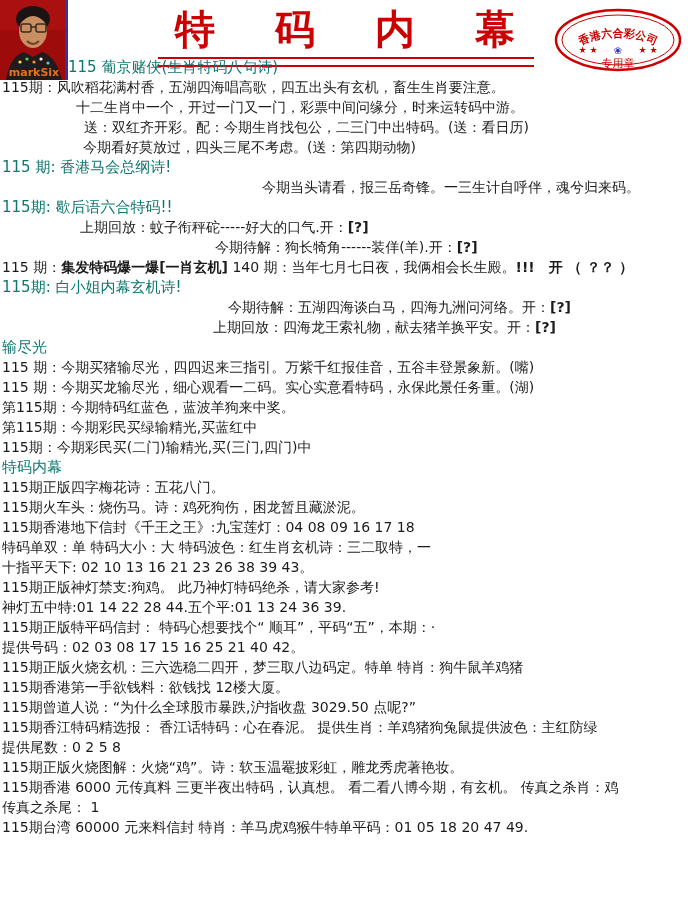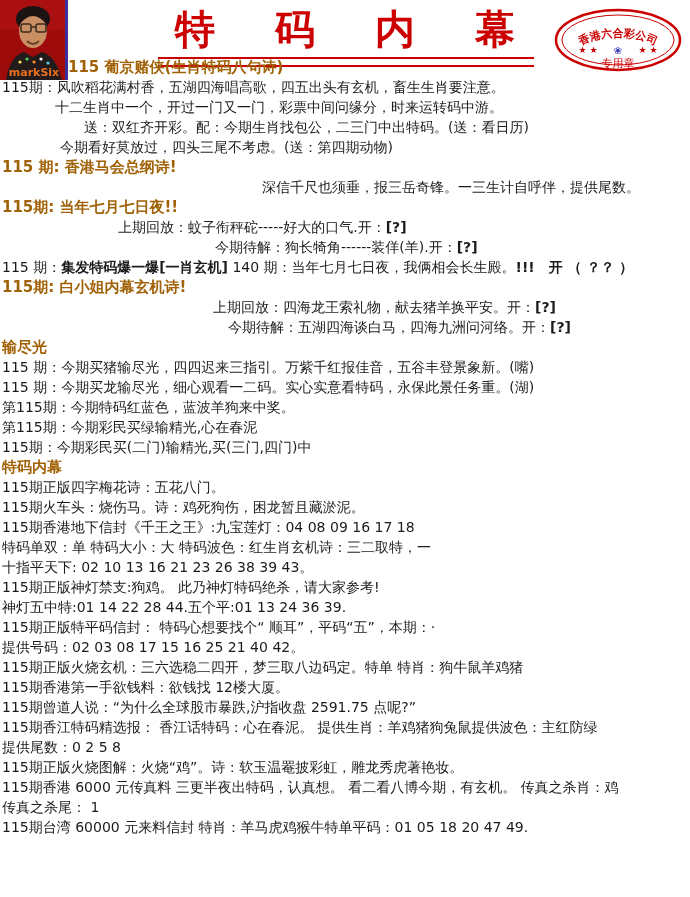--- a/index.html
+++ b/index.html
@@ -8,21 +8,21 @@
   
   .photo{position:absolute;left:0;top:0;width:68px;height:80px;}
   .title{position:absolute;left:165px;top:2px;width:420px;text-align:center;
          font-size:40px;font-weight:bold;color:#c00;letter-spacing:60px;white-space:nowrap;}
   .underline{position:absolute;left:158px;top:57px;width:376px;height:6px;
              border-top:2px solid #c00;border-bottom:2px solid #c00;}
   .stamp{position:absolute;left:550px;top:6px;width:136px;height:68px;}
   
   .content{position:absolute;left:0;top:57px;width:690px;}
   .ln{height:20px;line-height:20px;font-size:14px;white-space:nowrap;padding-left:2px;}
-  .hdr{color:#a16207;font-weight:bold;font-size:15px;}
+  .hdr{color:#0f766e;font-weight:normal;font-size:15px;}
   .b{font-weight:bold;}
 </style>
 </head>
 <body>
 
 <div class="page">
 
   <svg class="photo" viewBox="0 0 68 80">
     <rect width="68" height="80" fill="#9e0b0b"></rect>
     <rect x="0" y="0" width="68" height="30" fill="#b41414" opacity="0.6"></rect>
@@ -55,57 +55,57 @@
     </text>
     <text x="38" y="47" text-anchor="middle" font-size="9" fill="#c00">★ ★</text>
     <text x="68" y="48" text-anchor="middle" font-size="10" fill="#3338b8">❀</text>
     <text x="98" y="47" text-anchor="middle" font-size="9" fill="#c00">★ ★</text>
     <text x="68" y="61" text-anchor="middle" font-size="11" fill="#c00">专用章</text>
   </svg>
 
   <div class="content">
     <div class="ln hdr" style="padding-left:68px">115 葡京赌侠(生肖特码八句诗)</div>
     <div class="ln" style="">115期：风吹稻花满村香，五湖四海唱高歌，四五出头有玄机，畜生生肖要注意。</div>
-    <div class="ln" style="padding-left:55px">十二生肖中一个，开过一门又一门，彩票中间问缘分，时来运转码中游。</div>
+    <div class="ln" style="padding-left:76px">十二生肖中一个，开过一门又一门，彩票中间问缘分，时来运转码中游。</div>
     <div class="ln" style="padding-left:84px">送：双红齐开彩。配：今期生肖找包公，二三门中出特码。(送：看日历)</div>
-    <div class="ln" style="padding-left:60px">今期看好莫放过，四头三尾不考虑。(送：第四期动物)</div>
+    <div class="ln" style="padding-left:83px">今期看好莫放过，四头三尾不考虑。(送：第四期动物)</div>
 
     <div class="ln hdr">115 期: 香港马会总纲诗!</div>
-    <div class="ln" style="padding-left:262px">深信千尺也须垂，报三岳奇锋。一三生计自呼伴，提供尾数。</div>
+    <div class="ln" style="padding-left:262px">今期当头请看，报三岳奇锋。一三生计自呼伴，魂兮归来码。</div>
 
-    <div class="ln hdr">115期: 当年七月七日夜!!</div>
-    <div class="ln" style="padding-left:118px"><span>上期回放：蚊子衔秤砣-----好大的口气.开：</span><span class="b">[?]</span></div>
+    <div class="ln hdr">115期: 歇后语六合特码!!</div>
+    <div class="ln" style="padding-left:80px"><span>上期回放：蚊子衔秤砣-----好大的口气.开：</span><span class="b">[?]</span></div>
     <div class="ln" style="padding-left:215px"><span>今期待解：狗长犄角------装佯(羊).开：</span><span class="b">[?]</span></div>
 
     <div class="ln"><span>115 期：</span><span class="b">集发特码爆一爆[一肖玄机]</span><span> 140 期：当年七月七日夜，我俩相会长生殿。</span><span class="b">!!!　开 （ ？？ ）</span></div>
 
     <div class="ln hdr">115期: 白小姐内幕玄机诗!</div>
+    <div class="ln" style="padding-left:228px"><span>今期待解：五湖四海谈白马，四海九洲问河络。开：</span><span class="b">[?]</span></div>
     <div class="ln" style="padding-left:213px"><span>上期回放：四海龙王索礼物，献去猪羊换平安。开：</span><span class="b">[?]</span></div>
-    <div class="ln" style="padding-left:228px"><span>今期待解：五湖四海谈白马，四海九洲问河络。开：</span><span class="b">[?]</span></div>
 
     <div class="ln hdr">输尽光</div>
     <div class="ln">115 期：今期买猪输尽光，四四迟来三指引。万紫千红报佳音，五谷丰登景象新。(嘴)</div>
     <div class="ln">115 期：今期买龙输尽光，细心观看一二码。实心实意看特码，永保此景任务重。(湖)</div>
     <div class="ln">第115期：今期特码红蓝色，蓝波羊狗来中奖。</div>
-    <div class="ln">第115期：今期彩民买绿输精光,心在春泥</div>
+    <div class="ln">第115期：今期彩民买绿输精光,买蓝红中</div>
     <div class="ln">115期：今期彩民买(二门)输精光,买(三门,四门)中</div>
 
     <div class="ln hdr">特码内幕</div>
     <div class="ln">115期正版四字梅花诗：五花八门。</div>
     <div class="ln">115期火车头：烧伤马。诗：鸡死狗伤，困龙暂且藏淤泥。</div>
     <div class="ln">115期香港地下信封《千王之王》:九宝莲灯：04 08 09 16 17 18</div>
     <div class="ln">特码单双：单  特码大小：大  特码波色：红生肖玄机诗：三二取特，一</div>
     <div class="ln">十指平天下: 02  10 13 16 21 23 26 38 39 43。</div>
     <div class="ln">115期正版神灯禁支:狗鸡。 此乃神灯特码绝杀，请大家参考!</div>
     <div class="ln">神灯五中特:01 14 22 28 44.五个平:01 13 24 36 39.</div>
     <div class="ln">115期正版特平码信封： 特码心想要找个“ 顺耳”，平码“五”，本期：·</div>
     <div class="ln">提供号码：02 03 08 17 15 16 25 21 40 42。</div>
     <div class="ln">115期正版火烧玄机：三六选稳二四开，梦三取八边码定。特单 特肖：狗牛鼠羊鸡猪</div>
     <div class="ln">115期香港第一手欲钱料：欲钱找 12楼大厦。</div>
-    <div class="ln">115期曾道人说：“为什么全球股市暴跌,沪指收盘 2591.75 点呢?”</div>
+    <div class="ln">115期曾道人说：“为什么全球股市暴跌,沪指收盘 3029.50 点呢?”</div>
     <div class="ln">115期香江特码精选报： 香江话特码：心在春泥。 提供生肖：羊鸡猪狗兔鼠提供波色：主红防绿</div>
     <div class="ln">提供尾数：0 2 5 8</div>
     <div class="ln">115期正版火烧图解：火烧“鸡”。诗：软玉温罨披彩虹，雕龙秀虎著艳妆。</div>
     <div class="ln">115期香港 6000 元传真料 三更半夜出特码，认真想。 看二看八博今期，有玄机。 传真之杀肖：鸡</div>
     <div class="ln">传真之杀尾： 1</div>
     <div class="ln">115期台湾 60000 元来料信封 特肖：羊马虎鸡猴牛特单平码：01 05 18 20 47 49.</div>
   </div>
 </div>
 
 </body></html>

